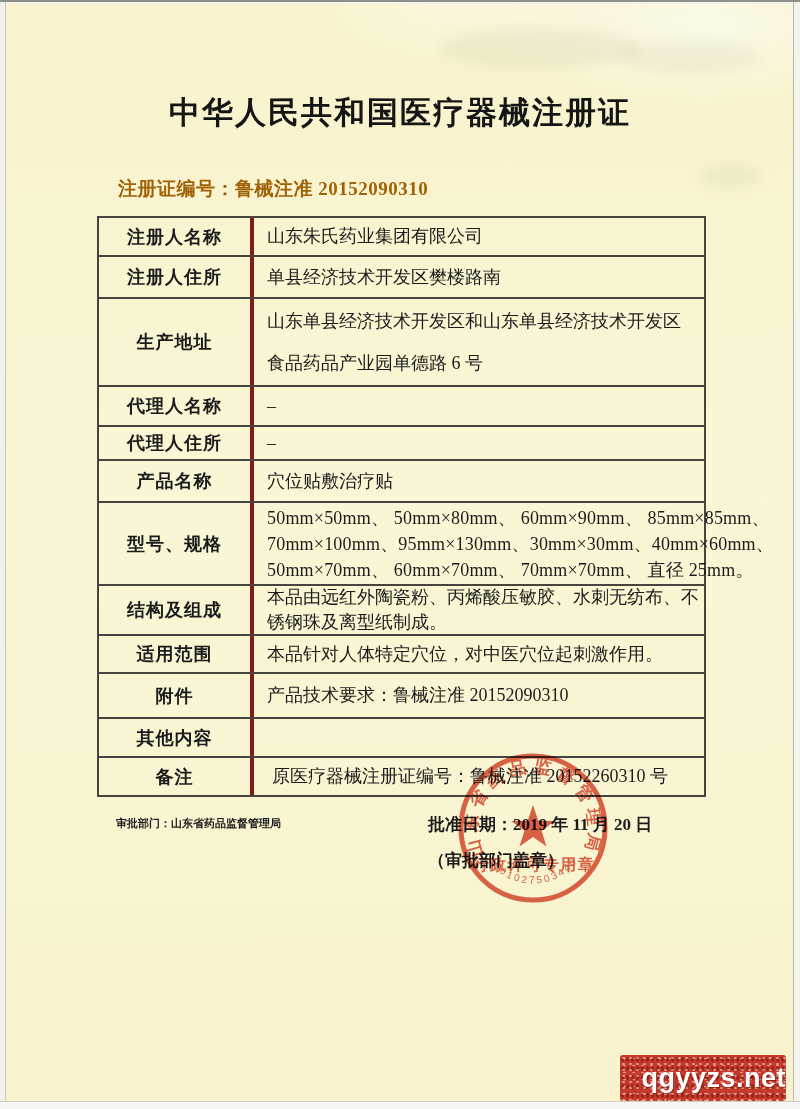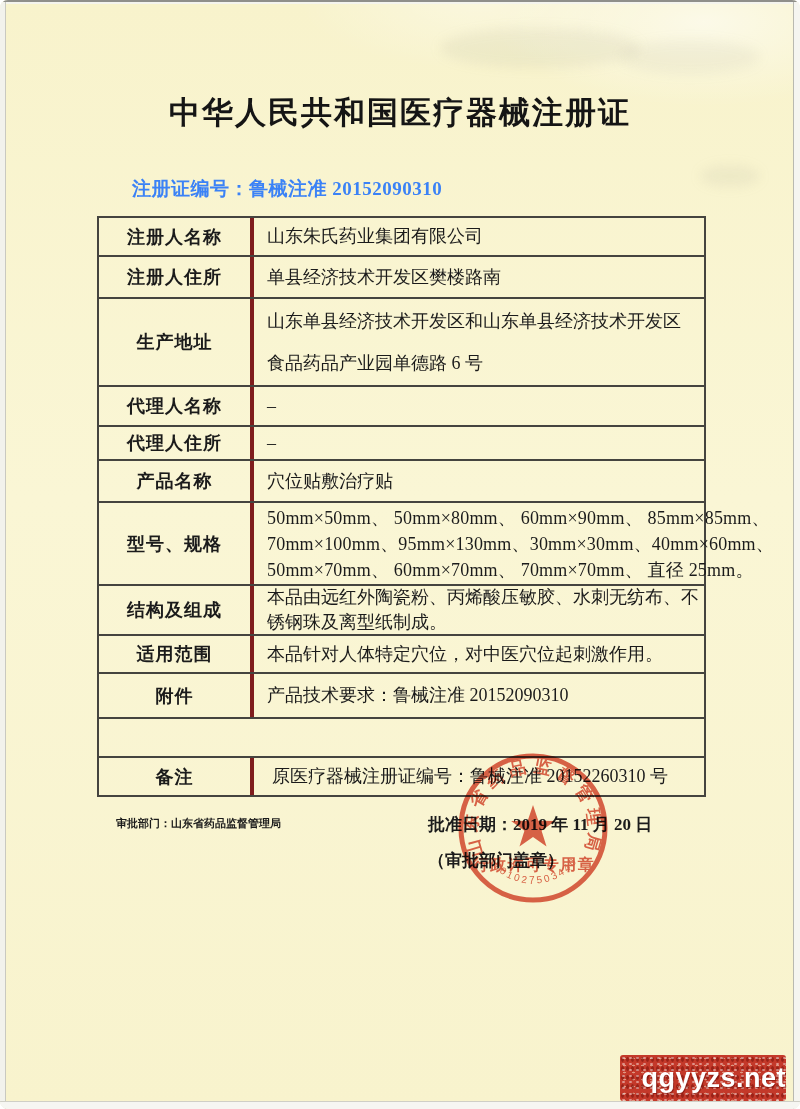--- a/index.html
+++ b/index.html
@@ -1,20 +1,19 @@
 <!DOCTYPE html>
 <html><head>
 <meta charset="utf-8">
 <style>
   html,body{margin:0;padding:0;background:#ffffff;}
   .screen{
     position:relative;width:800px;height:1109px;overflow:hidden;
     font-family:"Liberation Serif","DejaVu Serif",serif;
     color:#1e1e1e;
-    border-radius:8px;
   }
   .paper{
     position:absolute;inset:0;
     background:
       radial-gradient(ellipse 300px 120px at 88% 2%, rgba(255,255,255,0.55), rgba(255,255,255,0) 70%),
       radial-gradient(ellipse 260px 100px at 60% 0%, rgba(255,255,255,0.35), rgba(255,255,255,0) 70%),
       linear-gradient(180deg,#f8f3cc 0%,#faf6d5 45%,#f8f3cd 100%);
   }
   
   .edge{position:absolute;}
@@ -26,21 +25,21 @@
   .smudge{position:absolute;border-radius:50%;filter:blur(6px);pointer-events:none;}
   .smudge1{left:440px;top:28px;width:200px;height:40px;background:rgba(150,150,120,0.10);}
   .smudge2{left:620px;top:40px;width:140px;height:34px;background:rgba(140,145,115,0.08);}
   .smudge3{left:700px;top:165px;width:60px;height:22px;background:rgba(150,150,130,0.10);}
 
   .title{
     position:absolute;left:0;top:92px;width:800px;margin:0;
     text-align:center;font-size:31px;font-weight:600;letter-spacing:2px;color:#151515;
   }
   .cert-no-line{
-    position:absolute;left:132px;top:176px;font-size:19px;font-weight:600;color:#3b82f6;
+    position:absolute;left:118px;top:176px;font-size:19px;font-weight:600;color:#a16207;
     letter-spacing:0.5px;
   }
 
   .cert-table{
     position:absolute;left:97px;top:216px;width:609px;box-sizing:border-box;
     border:2px solid #45443f;
   }
   .trow{display:flex;box-sizing:border-box;}
   .trow + .trow{border-top:2px solid #45443f;}
   .cell{box-sizing:border-box;}
@@ -183,20 +182,21 @@
     </div>
 
     <div class="trow" style="height:45px">
       <div class="cell cell-label">附件</div>
       <div class="cell cell-value">
           <span class="line">产品技术要求：鲁械注准 20152090310</span>
         </div>
     </div>
 
     <div class="trow" style="height:39px">
+      <div class="cell cell-label">其他内容</div>
       <div class="cell cell-value">
           <span class="line"></span>
         </div>
     </div>
 
     <div class="trow" style="height:39px">
       <div class="cell cell-label">备注</div>
       <div class="cell cell-value" style="padding-left:18px">
           <span class="line">原医疗器械注册证编号：鲁械注准 20152260310 号</span>
         </div>

